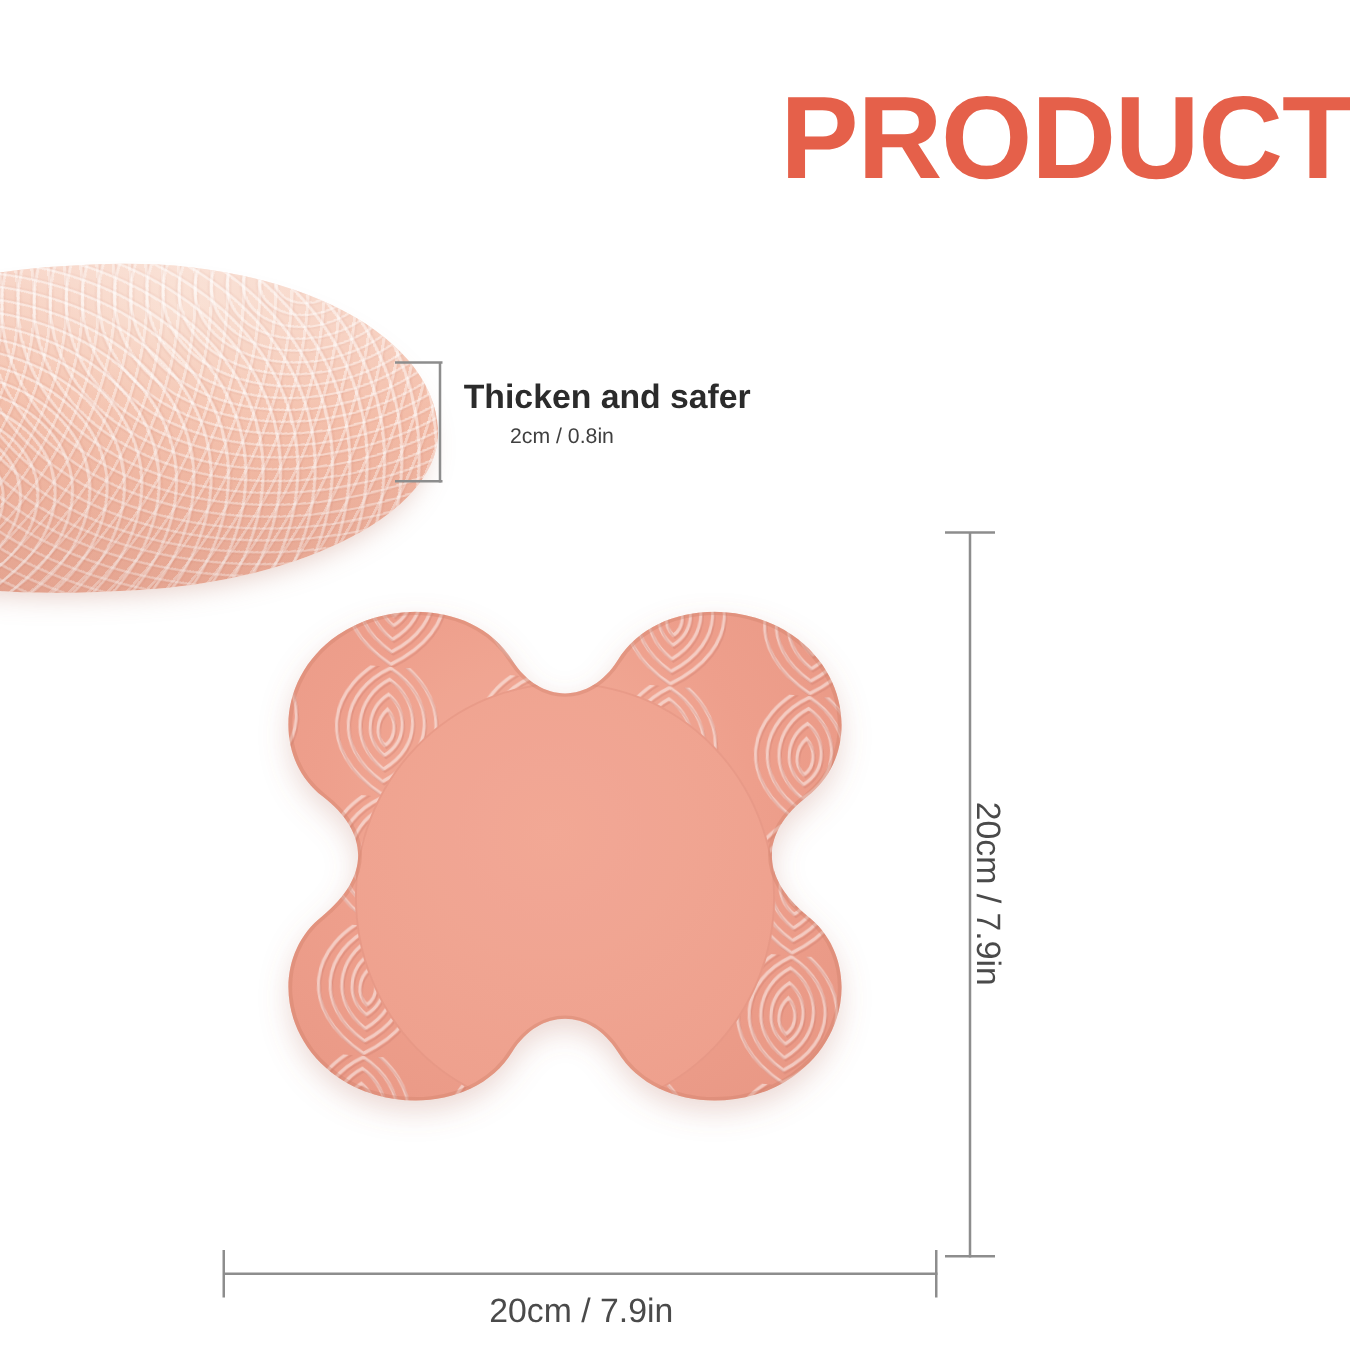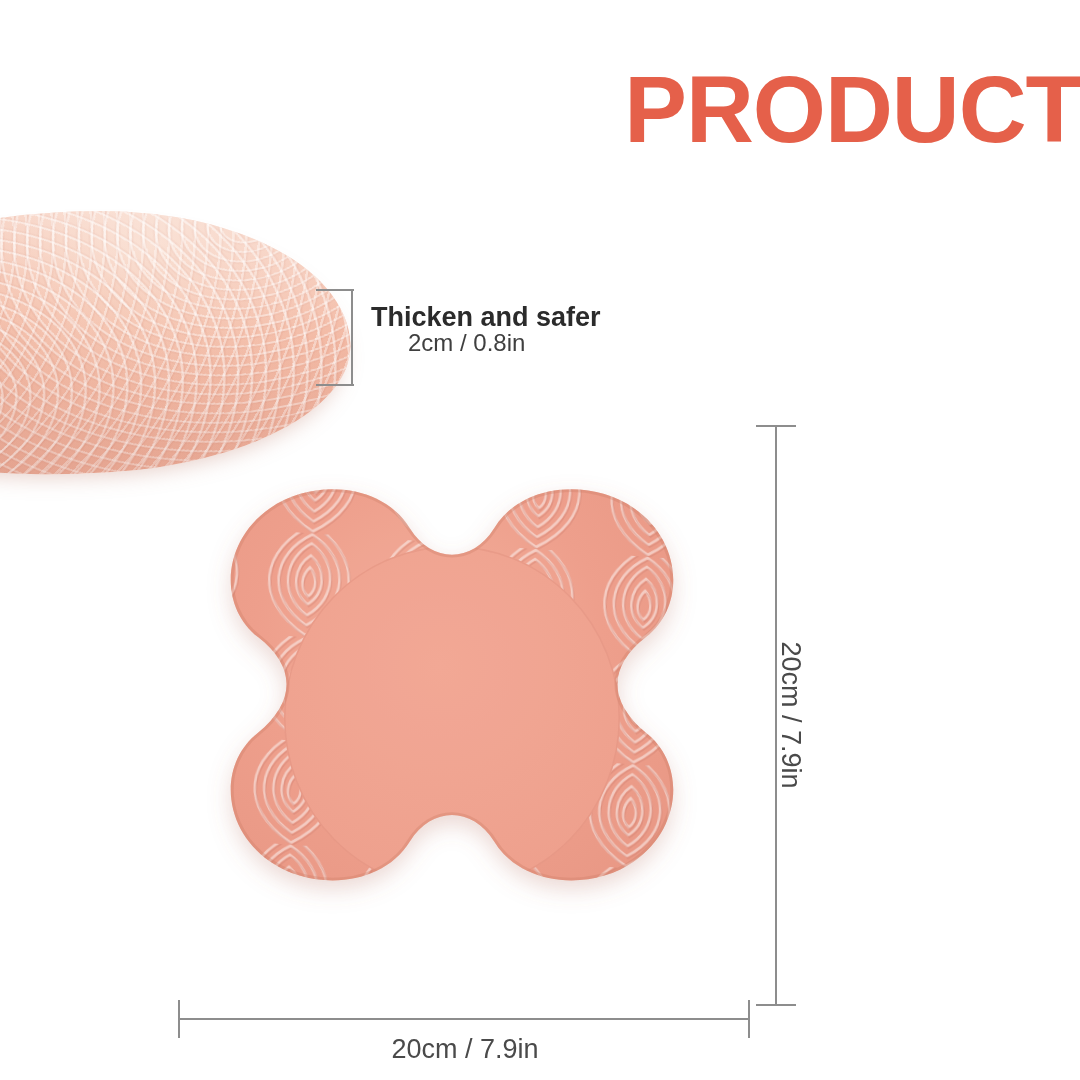--- a/index.html
+++ b/index.html
@@ -117,22 +117,22 @@
 
   
   .thick-vline   { left: 351px; top: 290px;  width: 2px;  height: 96px; }
   .thick-ttick   { left: 316px; top: 289px;  width: 38px; height: 2px; }
   .thick-btick   { left: 316px; top: 384px;  width: 38px; height: 2px; }
   .thick-title {
     left: 371px; top: 302px;
     font-size: 27px; font-weight: 700; color: #2b2b2b;
   }
   .thick-sub {
-    left: 408px; top: 329px;
-    font-size: 24px; font-weight: 400; color: #3f3f3f;
+    left: 408px; top: 339px;
+    font-size: 17px; font-weight: 400; color: #3f3f3f;
   }
 
   
   .v-line   { left: 775px; top: 426px;  width: 2px;  height: 580px; }
   .v-ttick  { left: 756px; top: 425px;  width: 40px; height: 2px; }
   .v-btick  { left: 756px; top: 1004px; width: 40px; height: 2px; }
   .v-label {
     left: 790px; top: 715px;
     font-size: 27px;
     transform: translateY(-50%) rotate(90deg);

